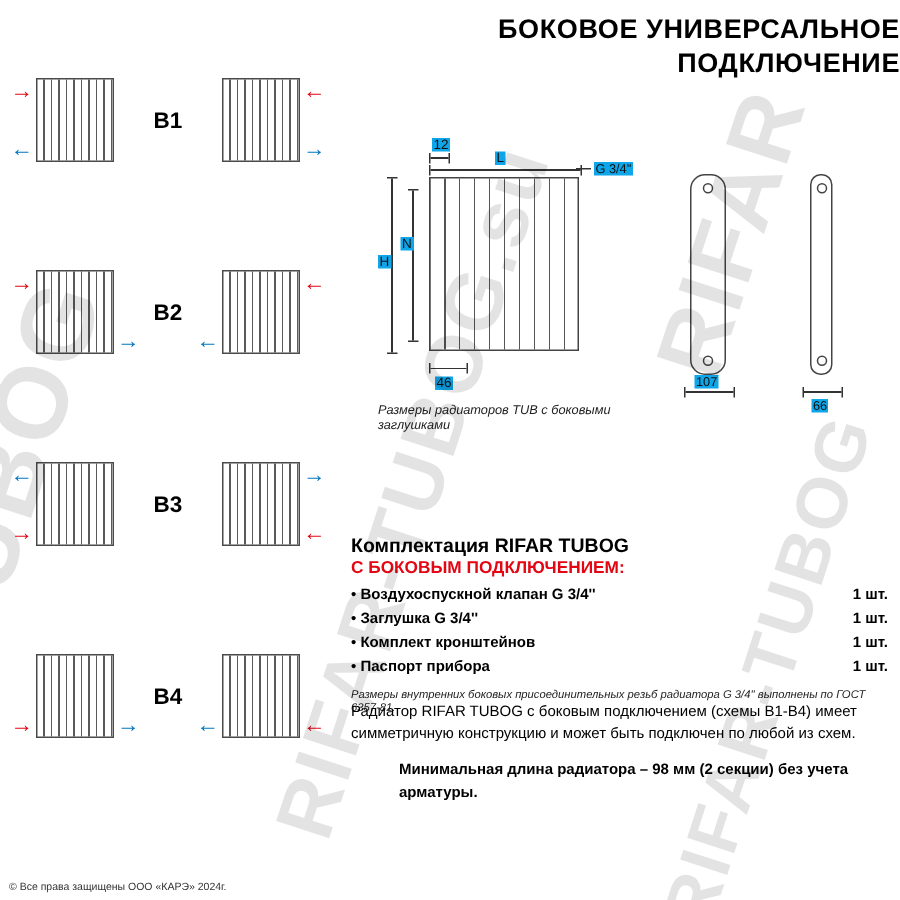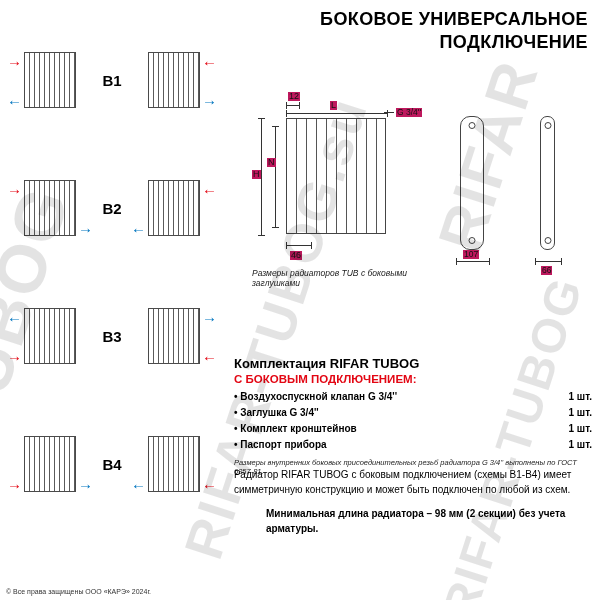--- a/index.html
+++ b/index.html
@@ -7,21 +7,21 @@
   .page{position:absolute;inset:0;}
 
   
   .wm{position:absolute;font-weight:bold;color:rgba(0,0,0,0.11);white-space:nowrap;pointer-events:none;z-index:6;letter-spacing:2px;}
   .wm1{font-size:68px;left:-120px;top:272px;transform:rotate(-72deg);}
   .wm2{font-size:54px;left:35px;top:297px;transform:rotate(-72deg);}
   .wm3{font-size:62px;left:390px;top:120px;transform:rotate(-72deg);}
   .wm4{font-size:48px;left:335px;top:420px;transform:rotate(-72deg);}
 
   
-  .title{position:absolute;top:8px;right:12px;margin:0;font-size:18px;font-weight:bold;line-height:1.25;text-align:right;white-space:pre-line;letter-spacing:0.4px;z-index:2;}
+  .title{position:absolute;top:8px;right:0;margin:0;font-size:18px;font-weight:bold;line-height:1.25;text-align:right;white-space:pre-line;letter-spacing:0.4px;z-index:2;}
 
   
   .schemes{position:absolute;left:8px;top:52px;width:228px;z-index:2;}
   .scheme-row{display:flex;align-items:center;margin-bottom:72px;padding-left:16px;}
   .rad-wrap{position:relative;width:52px;height:56px;flex:0 0 auto;}
   .radiator{width:52px;height:56px;box-sizing:border-box;border:1px solid #4a4a4a;
     background:repeating-linear-gradient(90deg,#fff 0 4px,#5a5a5a 4px 5px);}
   .scheme-label{width:44px;margin:0 14px;text-align:center;font-weight:bold;font-size:15px;flex:0 0 auto;}
   .arrow{position:absolute;font-size:15px;font-weight:bold;line-height:1;}
   .p-tl{left:-17px;top:1px;}  .p-bl{left:-17px;bottom:1px;}
@@ -29,21 +29,21 @@
   .c-red{color:var(--red,#e30613);} .c-blue{color:var(--blue,#0075bf);}
 
   
   .drawing{position:absolute;left:252px;top:100px;width:205px;height:185px;z-index:2;}
   .draw-rad{position:absolute;left:34px;top:18px;width:100px;height:116px;box-sizing:border-box;border:1px solid #444;
     background:repeating-linear-gradient(90deg,#fff 0 9px,#555 9px 10px);}
   .dim-h{position:absolute;height:7px;border-left:1px solid #333;border-right:1px solid #333;
     background:linear-gradient(to bottom,transparent 3px,#333 3px,#333 4px,transparent 4px);}
   .dim-v{position:absolute;width:7px;border-top:1px solid #333;border-bottom:1px solid #333;
     background:linear-gradient(to right,transparent 3px,#333 3px,#333 4px,transparent 4px);}
-  .dim-label{position:absolute;font-size:9px;line-height:1;background:#be185d;padding:0 1px;color:#111;}
+  .dim-label{position:absolute;font-size:9px;line-height:1;background:#0ea5e9;padding:0 1px;color:#111;}
   .leader{position:absolute;height:1px;background:#333;}
   .caption{position:absolute;left:252px;top:268px;width:200px;font-size:8.5px;font-style:italic;color:#222;z-index:2;}
 
   
   .profiles{position:absolute;left:448px;top:108px;width:150px;height:170px;z-index:2;}
   .profile{position:absolute;box-sizing:border-box;border:1.5px solid #444;border-radius:10px;background:#fff;}
   .profile-a{left:12px;top:8px;width:24px;height:134px;}
   .profile-b{left:92px;top:8px;width:15px;height:134px;border-radius:7px;}
   .pcircle{position:absolute;width:7px;height:7px;box-sizing:border-box;border:1px solid #444;border-radius:50%;left:50%;transform:translateX(-50%);background:#fff;}
   .pc-top{top:5px;} .pc-bottom{bottom:5px;}

